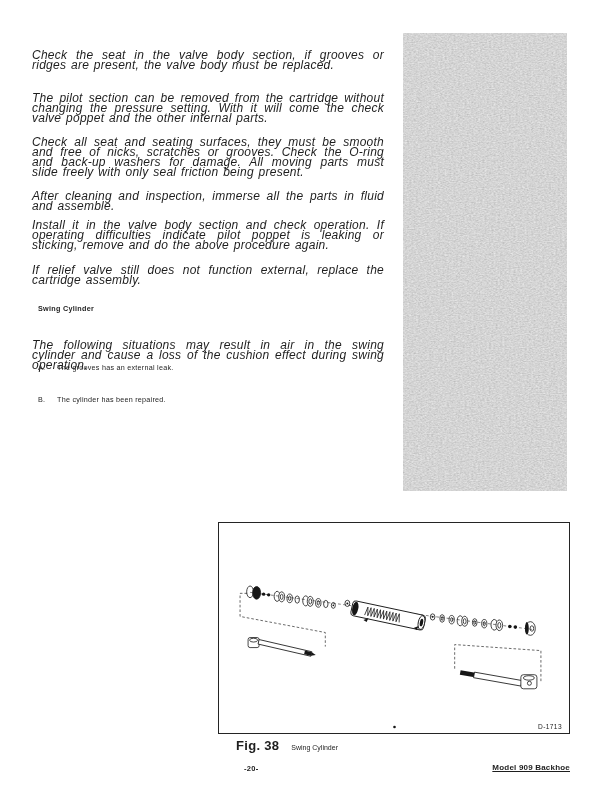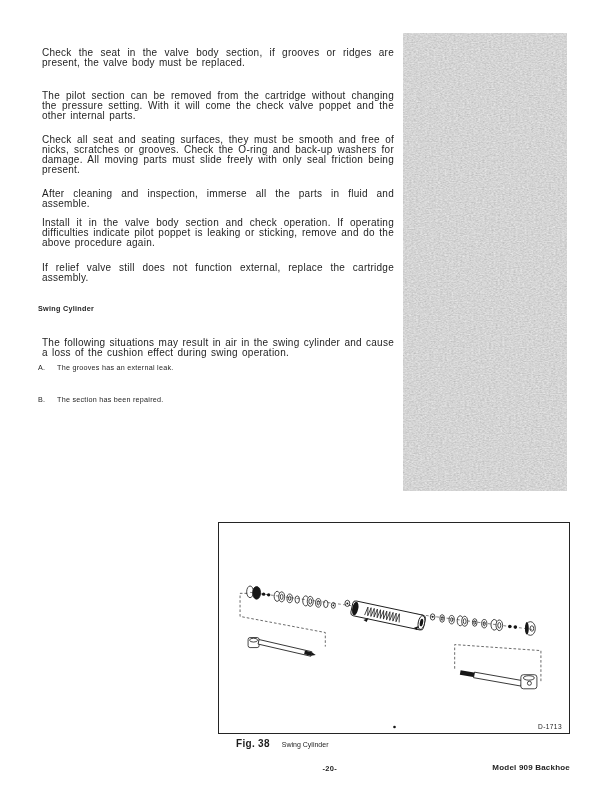--- a/index.html
+++ b/index.html
@@ -6,27 +6,28 @@
     margin: 0; padding: 0;
     width: 612px; height: 792px;
     background: #ffffff;
     font-family: "Liberation Sans", sans-serif;
     color: #1e1e1e;
     position: relative;
     overflow: hidden;
   }
   .para {
     position: absolute;
-    left: 42px;
+    left: 32px;
     width: 352px;
-    font-size: 10px;
+    font-size: 12px;
     line-height: 10px;
     text-align: justify;
     letter-spacing: 0.25px;
     word-spacing: 1.2px;
+    font-style: italic;
   }
   .section-heading {
     position: absolute;
     left: 38px;
     font-size: 7.2px;
     font-weight: bold;
     letter-spacing: 0.3px;
   }
   .list-row {
     position: absolute;
@@ -65,40 +66,41 @@
   }
   .figure-caption {
     position: absolute;
     left: 222px; top: 738px;
     font-size: 7px;
     display: flex;
     align-items: baseline;
   }
   .fig-label {
     font-weight: bold;
-    font-size: 10px;
+    font-size: 13px;
     margin-right: 12px;
     letter-spacing: 0.3px;
     padding-left: 14px;
   }
   .page-number {
     position: absolute;
-    left: 257px; top: 764px;
+    left: 244px; top: 764px;
     width: 80px;
-    text-align: right;
+    text-align: left;
     font-size: 7.5px;
     font-weight: bold;
     letter-spacing: 0.3px;
   }
   .book-title {
     position: absolute;
     right: 42px; top: 763px;
     font-size: 8px;
     font-weight: bold;
     letter-spacing: 0.2px;
+    text-decoration: underline;
   }
 </style>
 </head>
 <body>
 
 <div>
 
   <p class="para" style="top:38px">Check the seat in the valve body section, if grooves or ridges are present, the valve body must be replaced.</p>
   <p class="para" style="top:81px">The pilot section can be removed from the cartridge without changing the pressure setting. With it will come the check valve poppet and the other internal parts.</p>
   <p class="para" style="top:125px">Check all seat and seating surfaces, they must be smooth and free of nicks, scratches or grooves. Check the O-ring and back-up washers for damage. All moving parts must slide freely with only seal friction being present.</p>
@@ -108,21 +110,21 @@
 
   <div class="section-heading" style="top:304px">Swing Cylinder</div>
   <p class="para" style="top:328px">The following situations may result in air in the swing cylinder and cause a loss of the cushion effect during swing operation.</p>
 
   <div class="list-row" style="top:363px">
     <span class="list-letter">A.</span>
     <span>The grooves has an external leak.</span>
   </div>
   <div class="list-row" style="top:395px">
     <span class="list-letter">B.</span>
-    <span>The section has been repaired.</span>
+    <span>The cylinder has been repaired.</span>
   </div>
 
   <div class="photo-block">
     <svg width="164" height="458">
       <filter id="grain" x="0" y="0" width="100%" height="100%">
         <feTurbulence type="fractalNoise" baseFrequency="0.45 0.85" numOctaves="3" seed="11" stitchTiles="stitch"></feTurbulence>
         <feColorMatrix type="saturate" values="0"></feColorMatrix>
         <feComponentTransfer>
           <feFuncR type="linear" slope="0.48" intercept="0.42"></feFuncR>
           <feFuncG type="linear" slope="0.48" intercept="0.42"></feFuncG>

